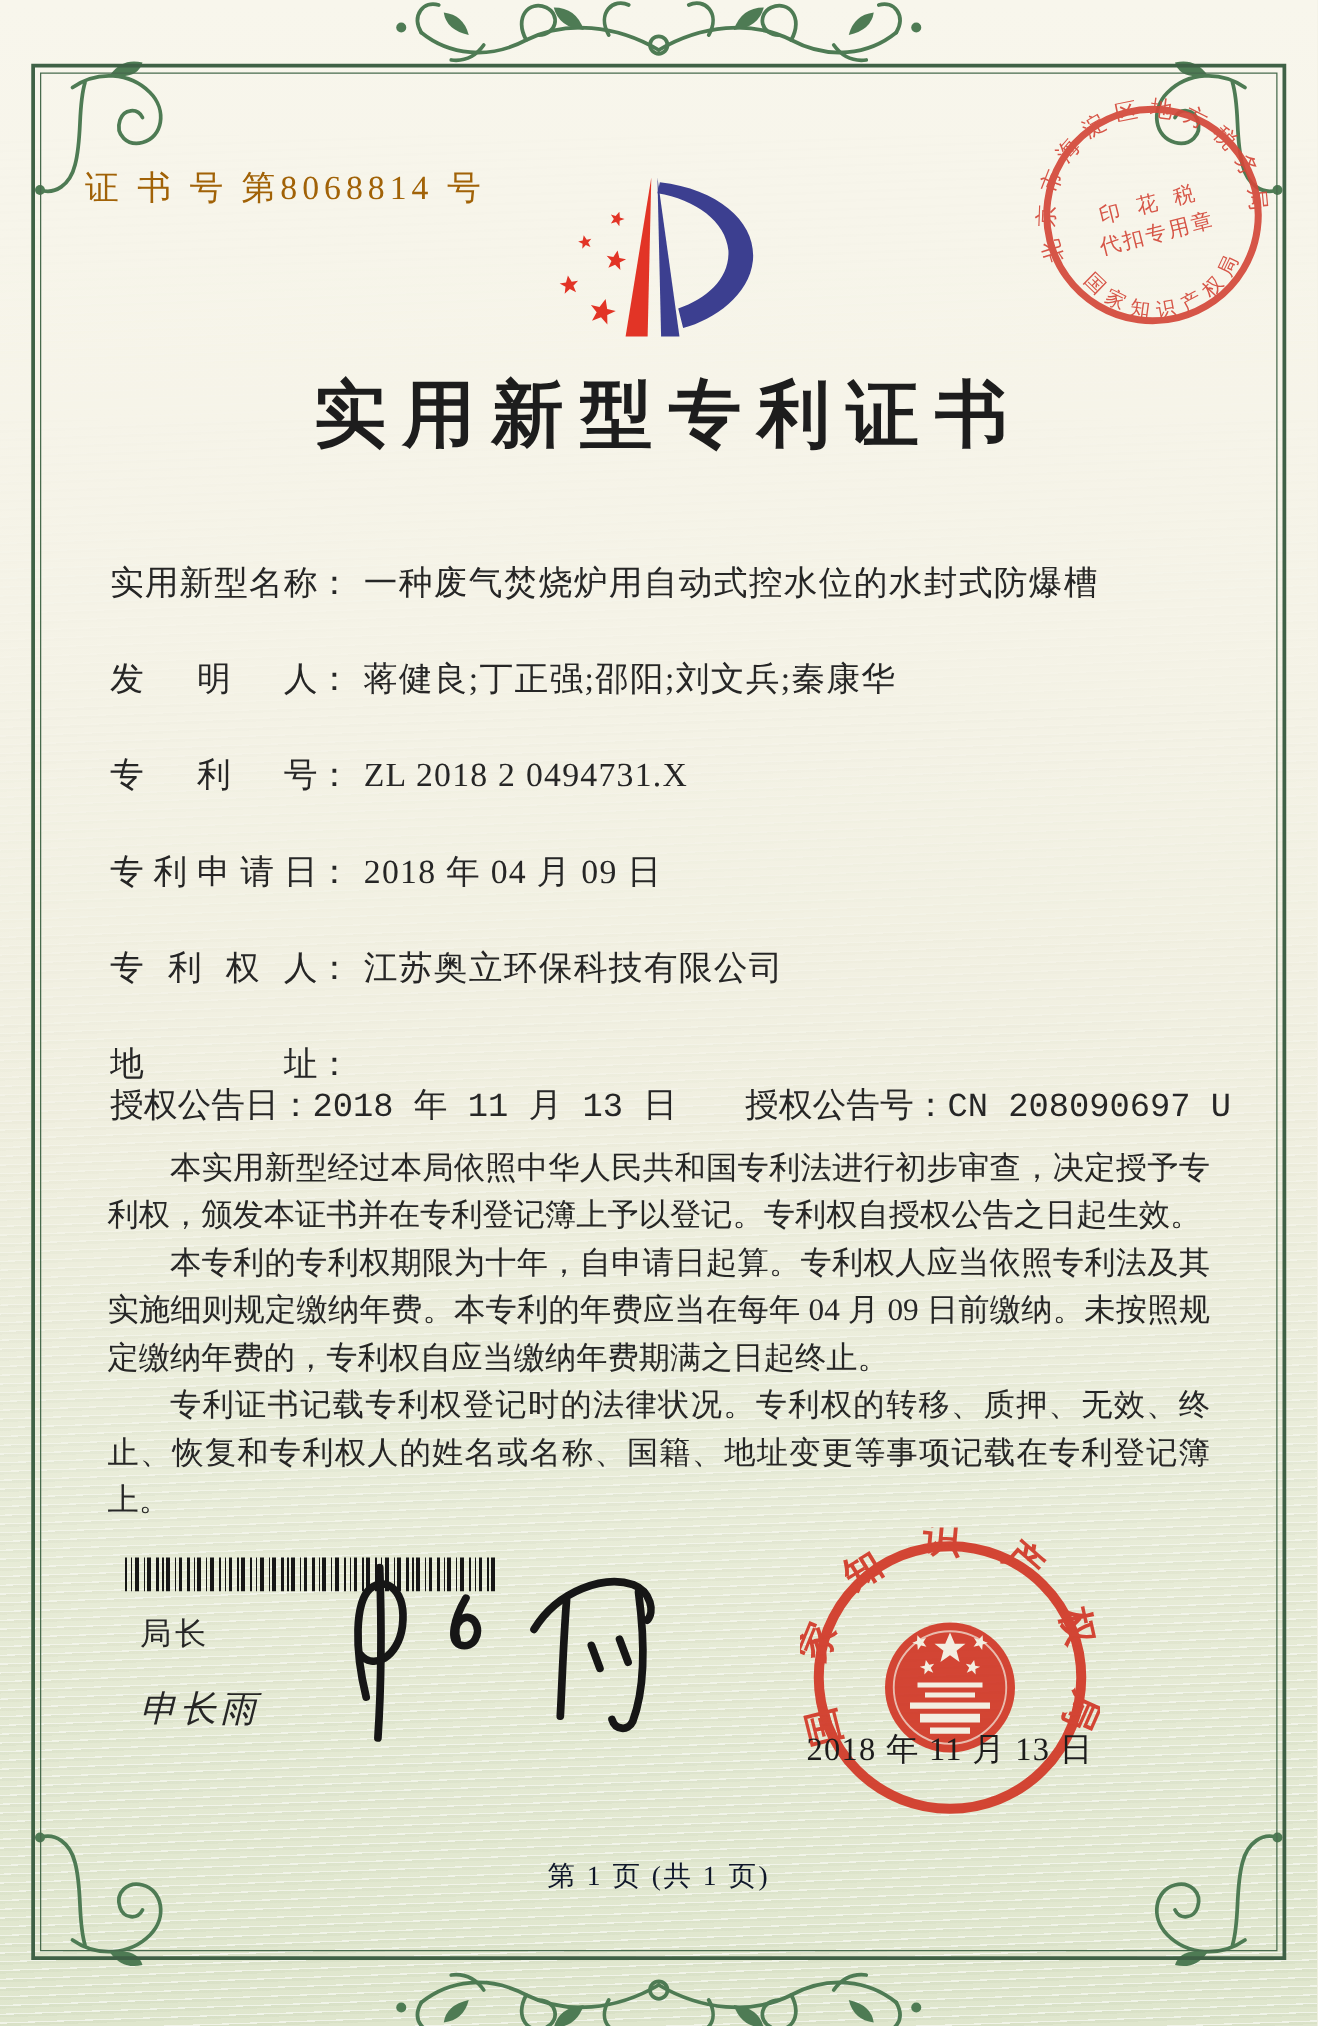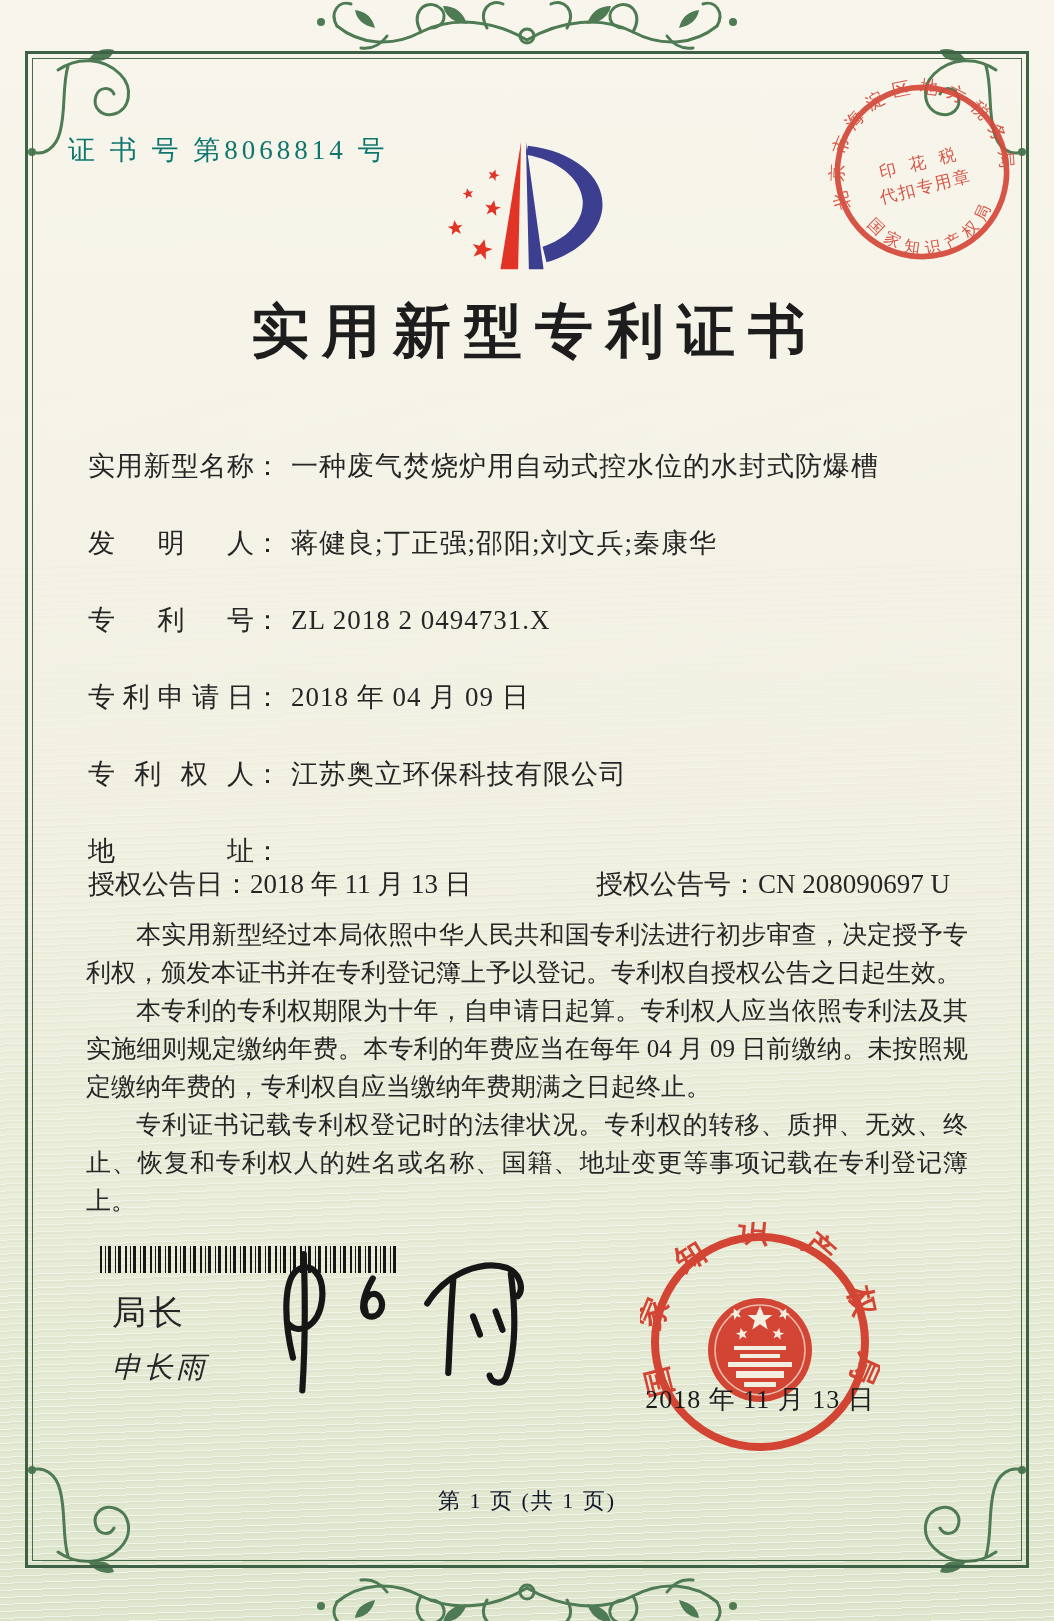--- a/index.html
+++ b/index.html
@@ -21,47 +21,47 @@
   }
   .frame{
     position:absolute;left:32px;top:58px;right:32px;bottom:60px;
     border:1px solid #476a4d;
     outline:3px solid #3f6146;
     outline-offset:4px;
   }
   .ornaments{position:absolute;inset:0;pointer-events:none;}
   .cert-no{
     position:absolute;left:68px;top:132px;
-    font-size:27px;letter-spacing:4px;color:#0f766e;
+    font-size:27px;letter-spacing:4px;color:#a16207;
   }
   .logo{position:absolute;left:425px;top:138px;width:196px;height:142px;}
   .tax-stamp{position:absolute;left:828px;top:78px;width:188px;height:188px;transform:rotate(-14deg);opacity:.92;}
   .title{
     position:absolute;left:16px;right:0;top:293px;margin:0;
     text-align:center;font-size:58px;font-weight:700;letter-spacing:13px;color:#1d1d1d;
   }
   .fields{position:absolute;left:88px;top:448px;width:880px;font-size:27px;}
   .field-row{display:flex;align-items:baseline;margin-bottom:41px;white-space:nowrap;}
   .f-label{display:inline-block;width:166px;text-align:justify;text-align-last:justify;}
   .f-colon{margin-right:10px;}
   .f-value{letter-spacing:1px;}
-  .grant-row{position:absolute;left:88px;top:866px;width:880px;font-size:27px;white-space:nowrap;}
+  .grant-row{position:absolute;left:88px;top:866px;width:880px;font-size:27px;white-space:nowrap;font-family:Liberation Mono, monospace;}
   .grant-no{position:absolute;left:508px;top:0;}
   .paragraphs{position:absolute;left:86px;top:916px;width:882px;font-size:25px;line-height:38px;text-align:justify;}
   .paragraphs p{margin:0;text-indent:2em;}
   .barcode{
     position:absolute;left:100px;top:1246px;width:296px;height:27px;
     background:repeating-linear-gradient(90deg,
       #161616 0 2px,transparent 2px 5px,
       #161616 5px 6px,transparent 6px 8px,
       #161616 8px 11px,transparent 11px 15px,
       #161616 15px 16px,transparent 16px 18px,
       #161616 18px 21px,transparent 21px 25px);
   }
-  .signer-title{position:absolute;left:112px;top:1290px;font-size:34px;letter-spacing:3px;}
+  .signer-title{position:absolute;left:112px;top:1290px;font-size:25px;letter-spacing:3px;}
   .signer-name{position:absolute;left:112px;top:1348px;font-size:29px;letter-spacing:3px;font-style:italic;}
   .signature{position:absolute;left:252px;top:1232px;width:310px;height:165px;transform:rotate(-2deg);}
   .seal{position:absolute;left:640px;top:1222px;width:240px;height:240px;opacity:.94;}
   .seal-date{position:absolute;left:610px;top:1382px;width:300px;text-align:center;font-size:26px;color:#1c1c1c;letter-spacing:1px;}
   .page-footer{position:absolute;left:0;right:0;top:1486px;text-align:center;font-size:22px;color:#0f172a;letter-spacing:2px;}
   svg text{font-family:"Liberation Serif","DejaVu Serif",serif;}
 </style>
 </head>
 <body>
 

